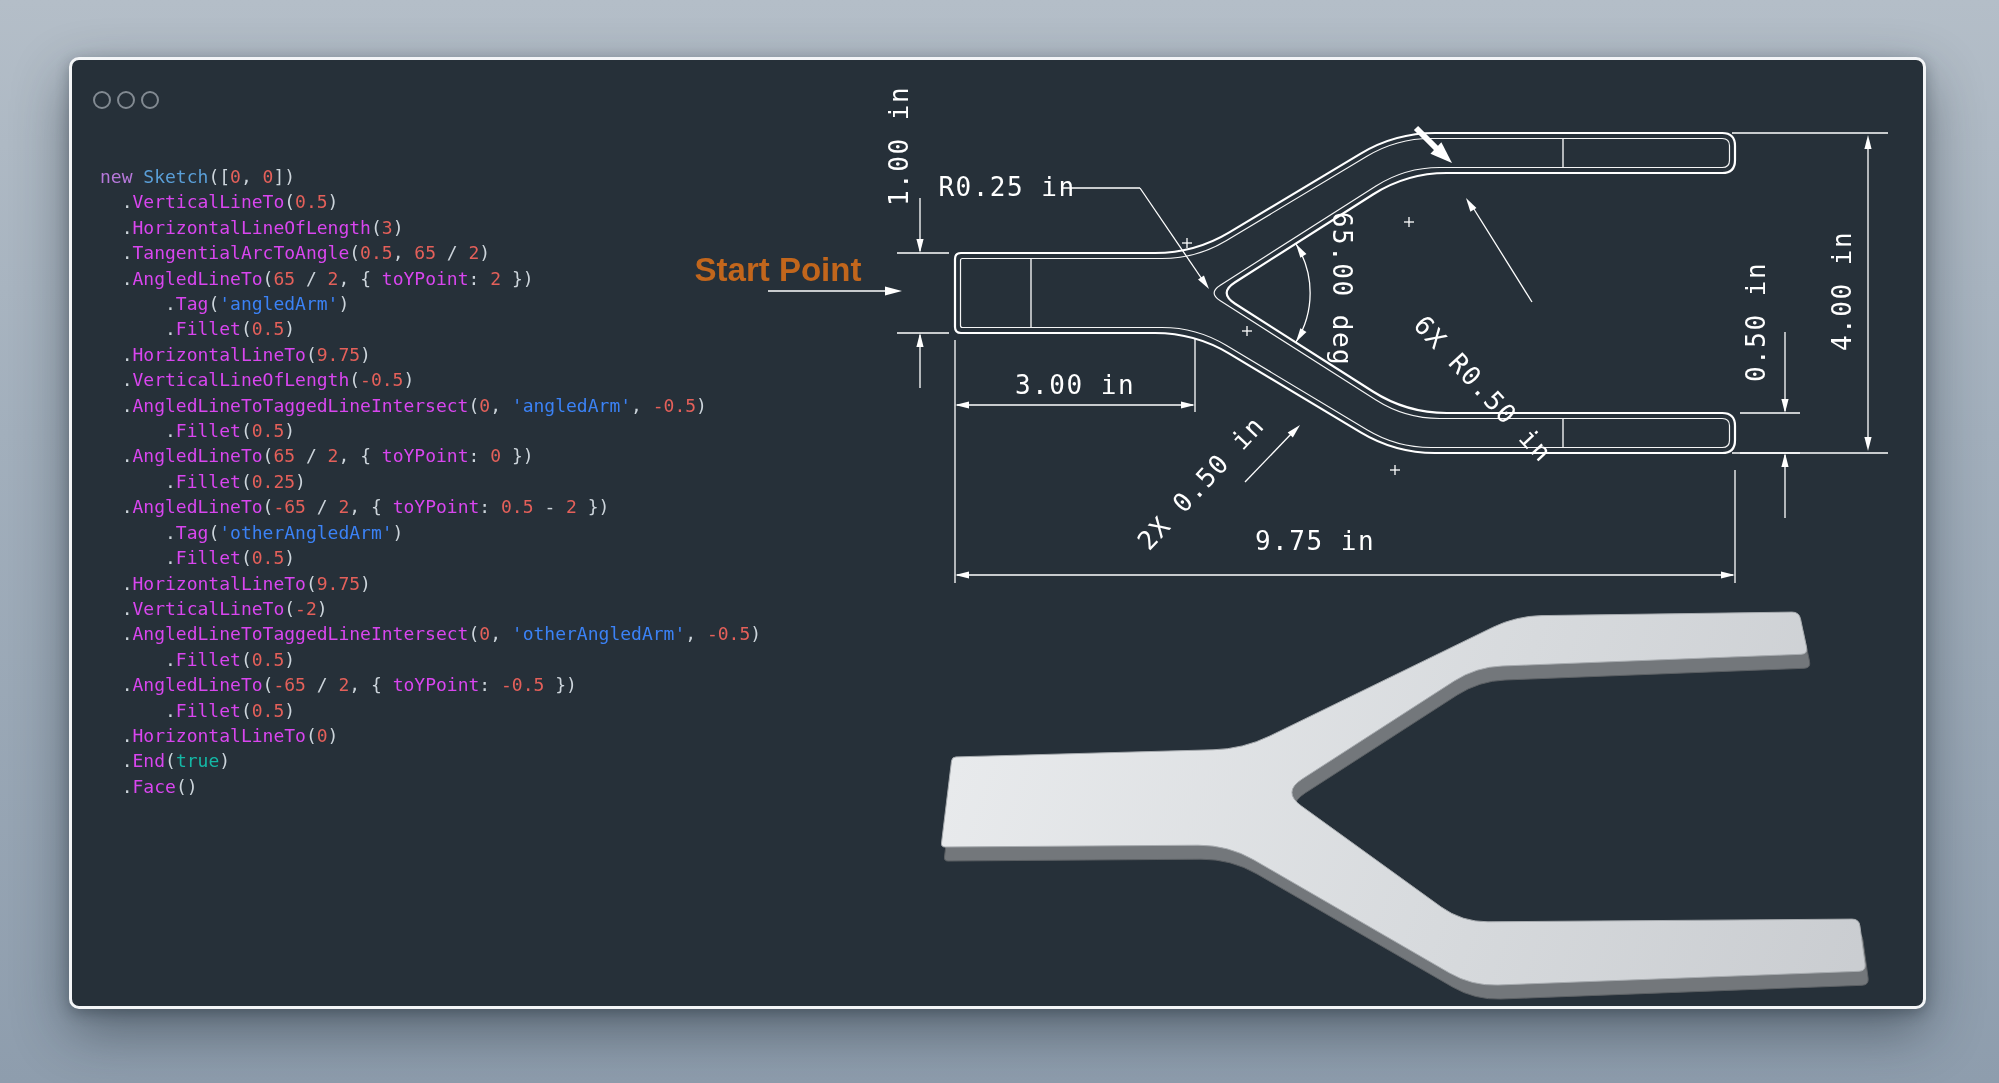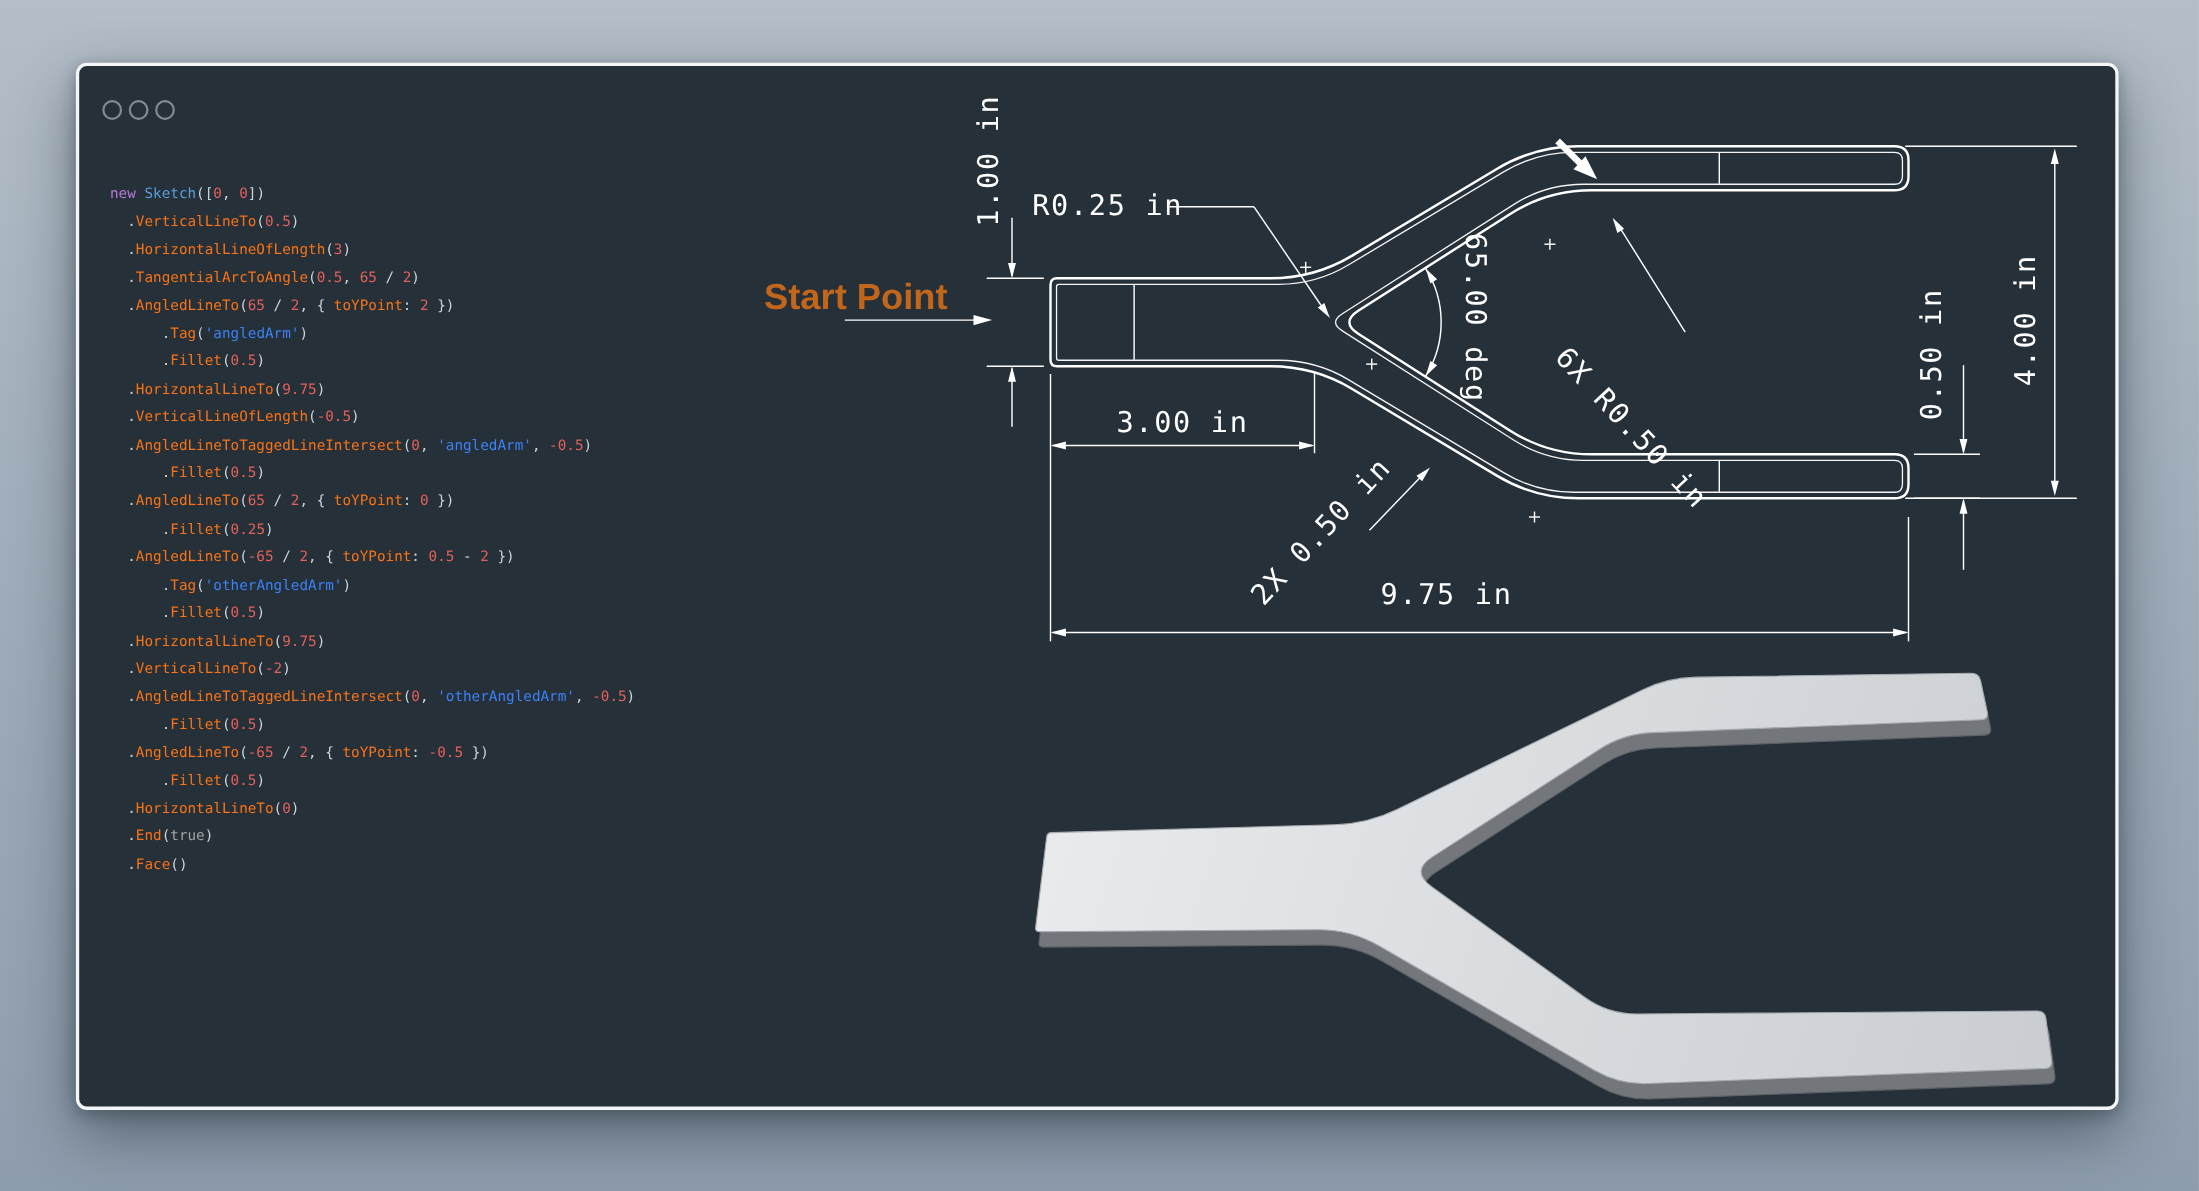--- a/index.html
+++ b/index.html
@@ -15,30 +15,30 @@
     box-sizing:border-box;
   }
   .traffic-lights{position:absolute;left:21px;top:31px;display:flex;gap:6px;}
   .traffic-lights .dot{
     width:18px;height:18px;border-radius:50%;
     border:2px solid #828a92;background:transparent;box-sizing:border-box;
   }
   .code-editor{
     position:absolute;left:28px;top:104px;
     font-family:"DejaVu Sans Mono",monospace;
-    font-size:13px;line-height:25.4px;white-space:pre;
+    font-size:18px;line-height:25.4px;white-space:pre;
     color:#ccd4db;
   }
   .tok-k{color:#b678da}
   .tok-c{color:#5a9fd8}
-  .tok-m{color:#f97316}
+  .tok-m{color:#d946ef}
   .tok-n{color:#e4605a}
   .tok-s{color:#3b82f6}
   .tok-p{color:#ccd4db}
-  .tok-b{color:#a3a3a3}
+  .tok-b{color:#14b8a6}
   #scene{position:absolute;left:0;top:0;pointer-events:none;}
   .dim-text{
     font-family:"DejaVu Sans Mono",monospace;font-size:26px;letter-spacing:1.5px;
     fill:#ffffff;text-anchor:middle;dominant-baseline:middle;
   }
   .start-text{
     font-family:"Liberation Sans",sans-serif;font-size:33px;font-weight:600;
     text-anchor:middle;dominant-baseline:middle;
   }
 </style>

